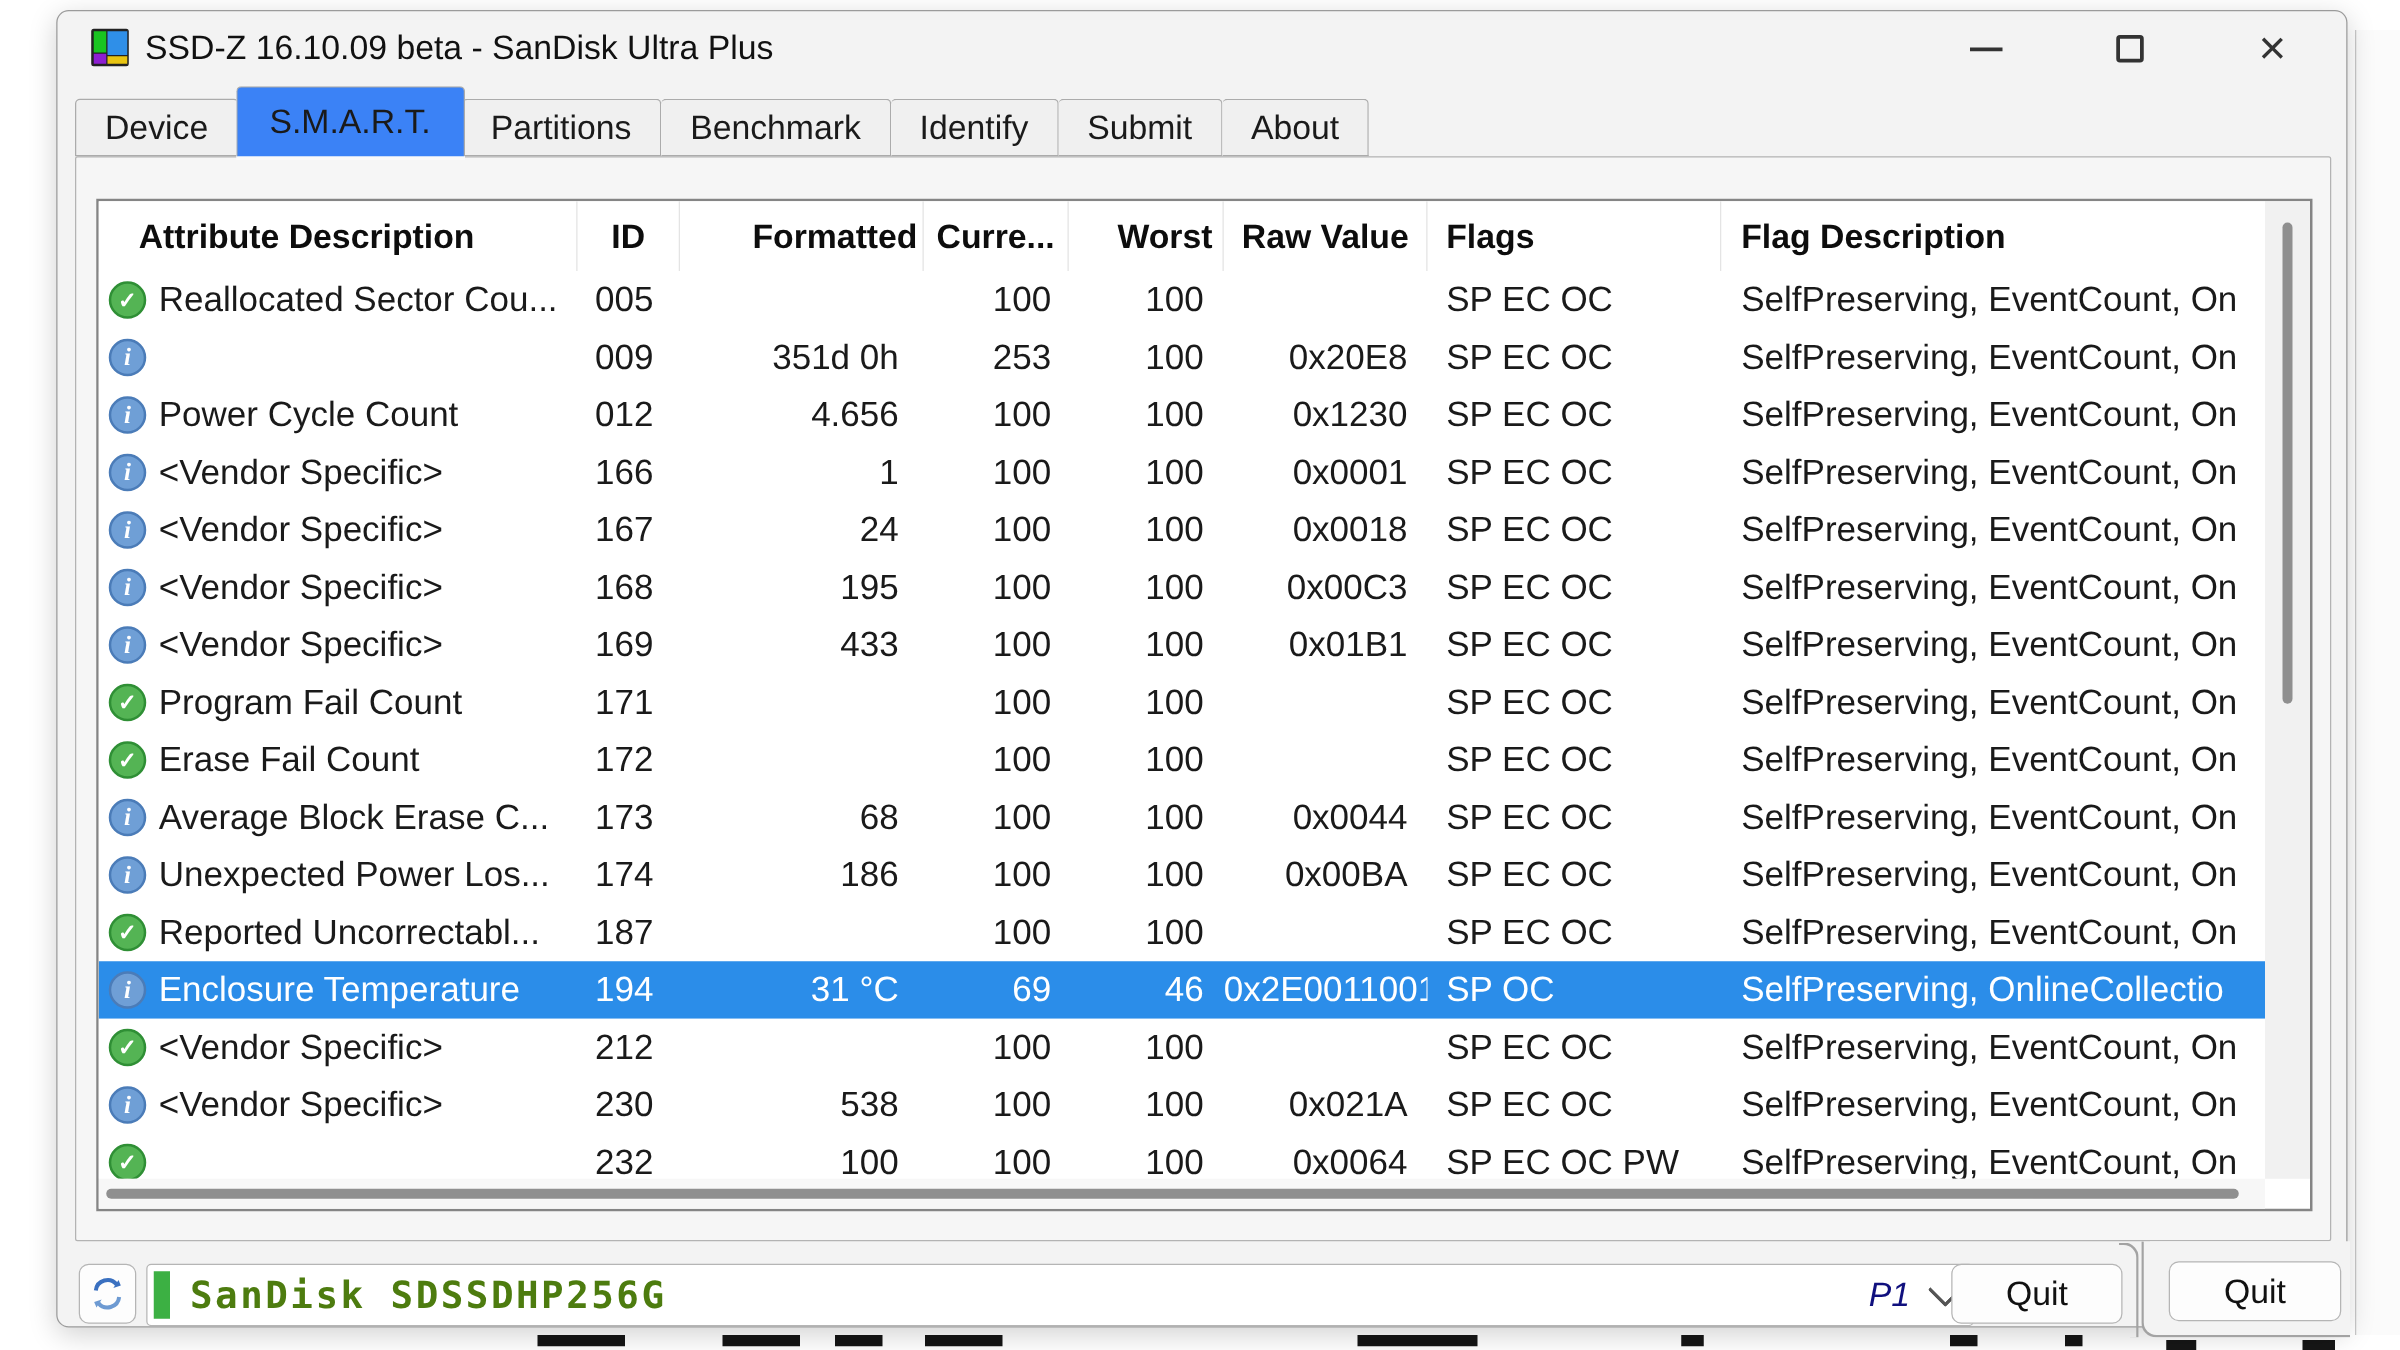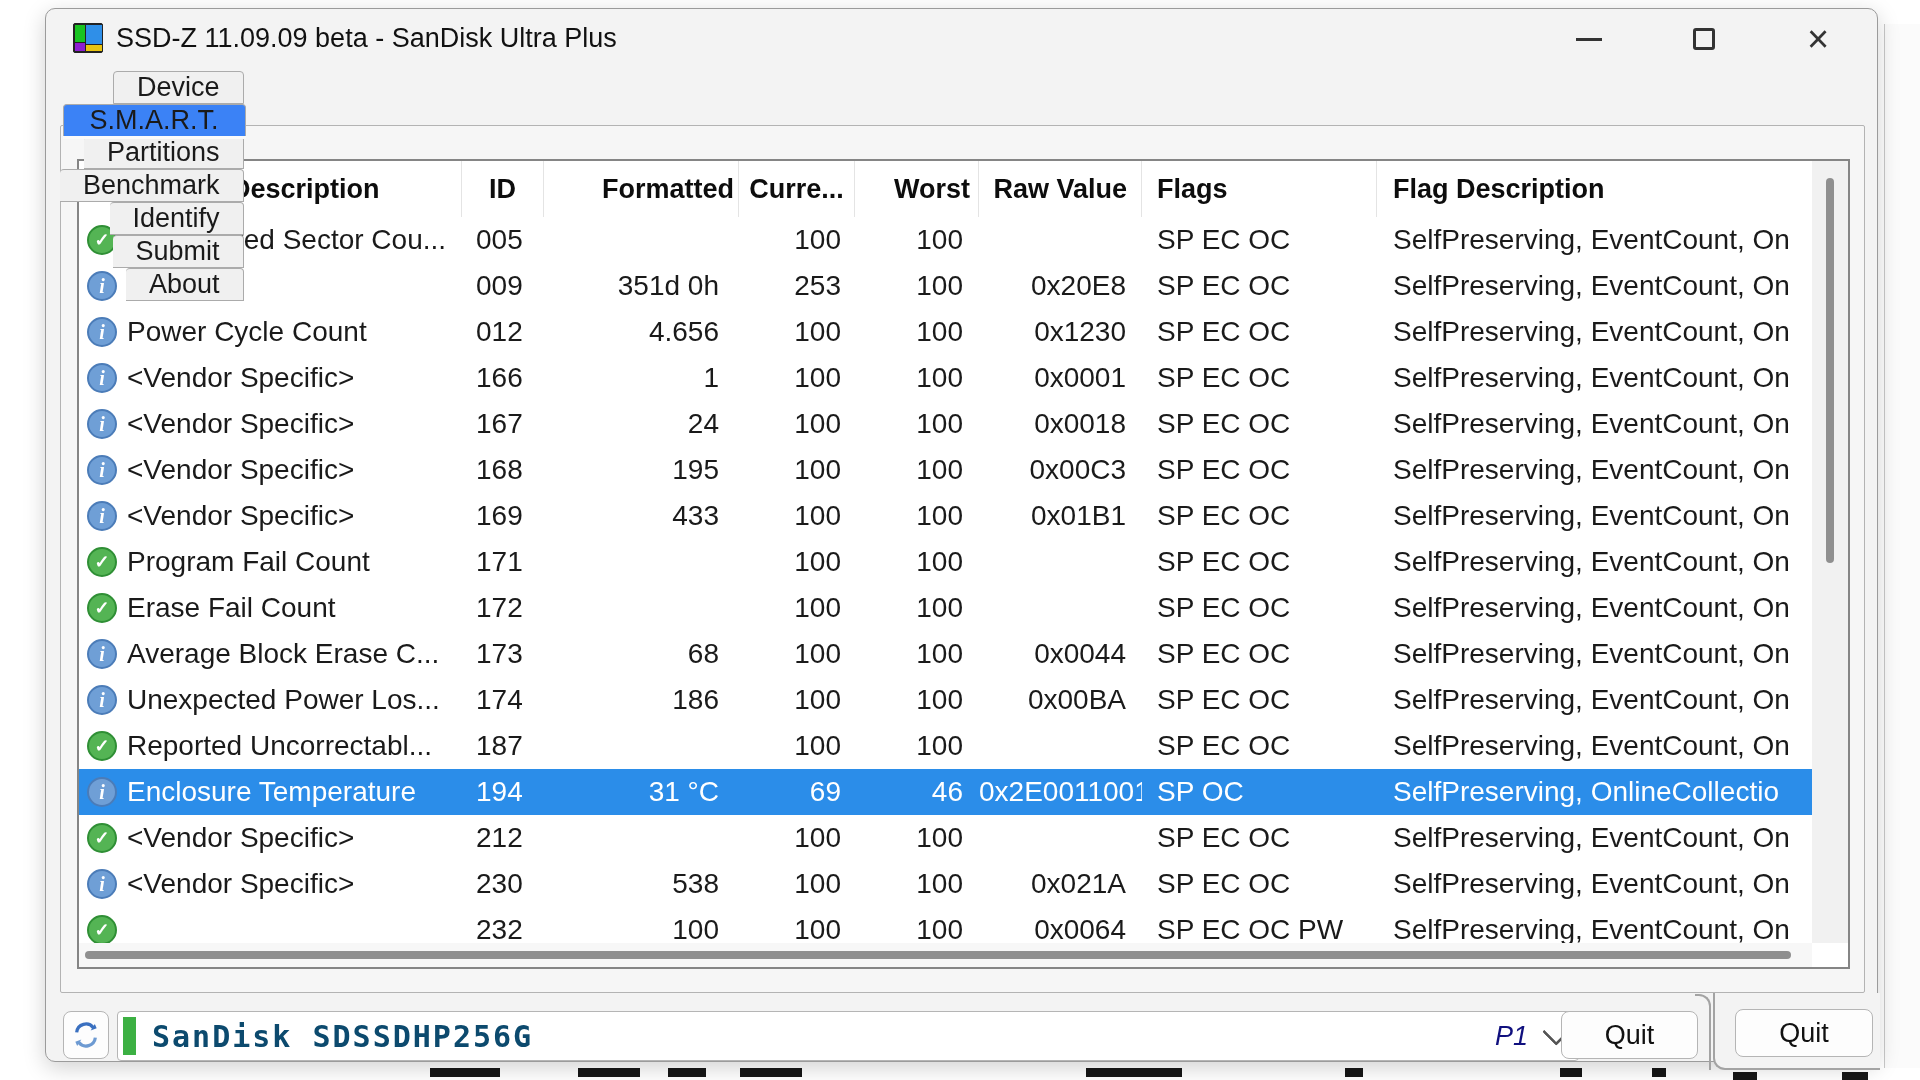--- a/index.html
+++ b/index.html
@@ -22,21 +22,21 @@
   .ai-yellow { left:12px; top:21px; width:16px; height:6px;  background:#e8c411; }
   .title { position:absolute; left:70px; top:14px; font-size:27px; color:#111; white-space:nowrap; }
   .winbtn { position:absolute; top:8px; width:56px; height:44px; display:flex;
     align-items:center; justify-content:center; color:#222; }
   .btn-min { left:1515px; } .btn-max { left:1630px; } .btn-close { left:1744px; }
   .glyph-min { width:26px; height:0; border-top:3px solid #333; }
   .glyph-max { width:22px; height:22px; border:3px solid #333; border-radius:3px; }
   .glyph-close { font-size:38px; line-height:38px; color:#333; font-weight:400; }
 
   
-  .tabs { position:absolute; left:14px; top:62px; height:54px; display:flex; align-items:flex-end; z-index:3;flex-direction:column; }
+  .tabs { position:absolute; left:14px; top:62px; height:54px; display:flex; align-items:flex-end; z-index:3; }
   .tab { height:46px; padding:0 23px; display:flex; align-items:center; font-size:27px;
     background:#f0f0f0; border:1px solid #ababab; border-left:none;
     border-top-left-radius:4px; border-top-right-radius:4px; white-space:nowrap; }
   .tab:first-child { border-left:1px solid #ababab; }
   .tab.sel { height:56px; background:#3b82f6; border-left:1px solid #ababab; position:relative;
     z-index:5; margin:0 -2px; padding:0 26px; border-bottom:none; box-shadow:0 3px 0 0 #fafafa; }
 
   
   .panel { position:absolute; left:14px; top:116px; width:1805px; height:868px;
     background:#f6f6f6; border:1px solid #b3b3b3; border-radius:2px; z-index:2; }
@@ -83,21 +83,21 @@
 
   
   .refresh-btn { position:absolute; left:17px; top:1002px; width:46px; height:48px;
     background:#fdfdfd; border:1px solid #b5b5b5; border-radius:8px;
     display:flex; align-items:center; justify-content:center; }
   .combo { position:absolute; left:71px; top:1002px; width:1462px; height:50px;
     background:#fff; border:1px solid #b5b5b5; border-radius:4px;
     display:flex; align-items:center; }
   .greenbar { width:13px; height:38px; background:#3cb043; margin-left:5px; }
   .devtext { font-family:"DejaVu Sans Mono", monospace; font-size:30px; font-weight:600;
-    letter-spacing:2px; color:#0c4a6e; margin-left:16px; white-space:nowrap; flex:1; overflow:hidden; }
+    letter-spacing:2px; color:#4d7c0f; margin-left:16px; white-space:nowrap; flex:1; overflow:hidden; }
   .port { font-family:Liberation Sans, sans-serif; font-style:italic; font-size:27px;
     color:#10107e; margin-right:14px;text-align:center; }
   .chev { margin-right:16px; width:20px; height:20px; border-right:3px solid #555;
     border-bottom:3px solid #555; transform:rotate(45deg) translateY(-6px); border-radius:2px; }
   .quit-btn { position:absolute; left:1515px; top:1002px; width:137px; height:48px;
     background:#fdfdfd; border:1px solid #b5b5b5; border-radius:8px;
     display:flex; align-items:center; justify-content:center; font-size:27px; color:#111; }
 
   
   .seam { position:absolute; left:1695px; top:994px; width:16px; height:76px;
@@ -120,21 +120,21 @@
 
 <div class="win">
 
   <div class="titlebar">
     <div class="appicon">
       <i class="ai-green"></i>
         <i class="ai-blue"></i>
         <i class="ai-purple"></i>
         <i class="ai-yellow"></i>
     </div>
-    <div class="title">SSD-Z 11.09.09 beta - SanDisk Ultra Plus</div>
+    <div class="title">SSD-Z 16.10.09 beta - SanDisk Ultra Plus</div>
     <div class="winbtn btn-min">
         <span class="glyph-min"></span>
       </div>
     <div class="winbtn btn-max">
         <span class="glyph-max"></span>
       </div>
     <div class="winbtn btn-close">
         <span class="glyph-close">×</span>
       </div>
   </div>

